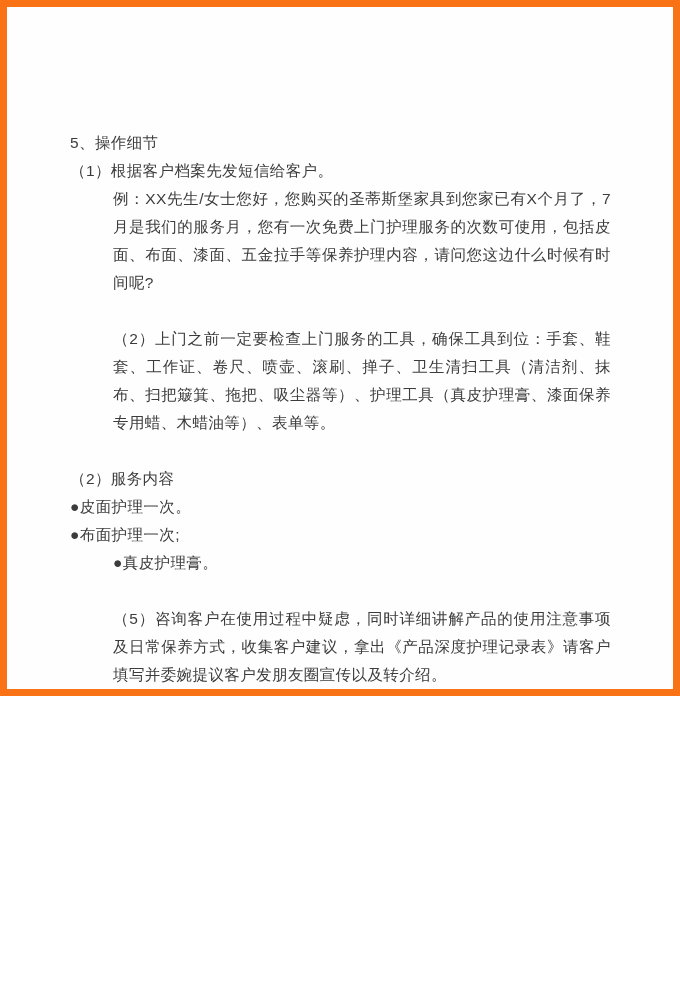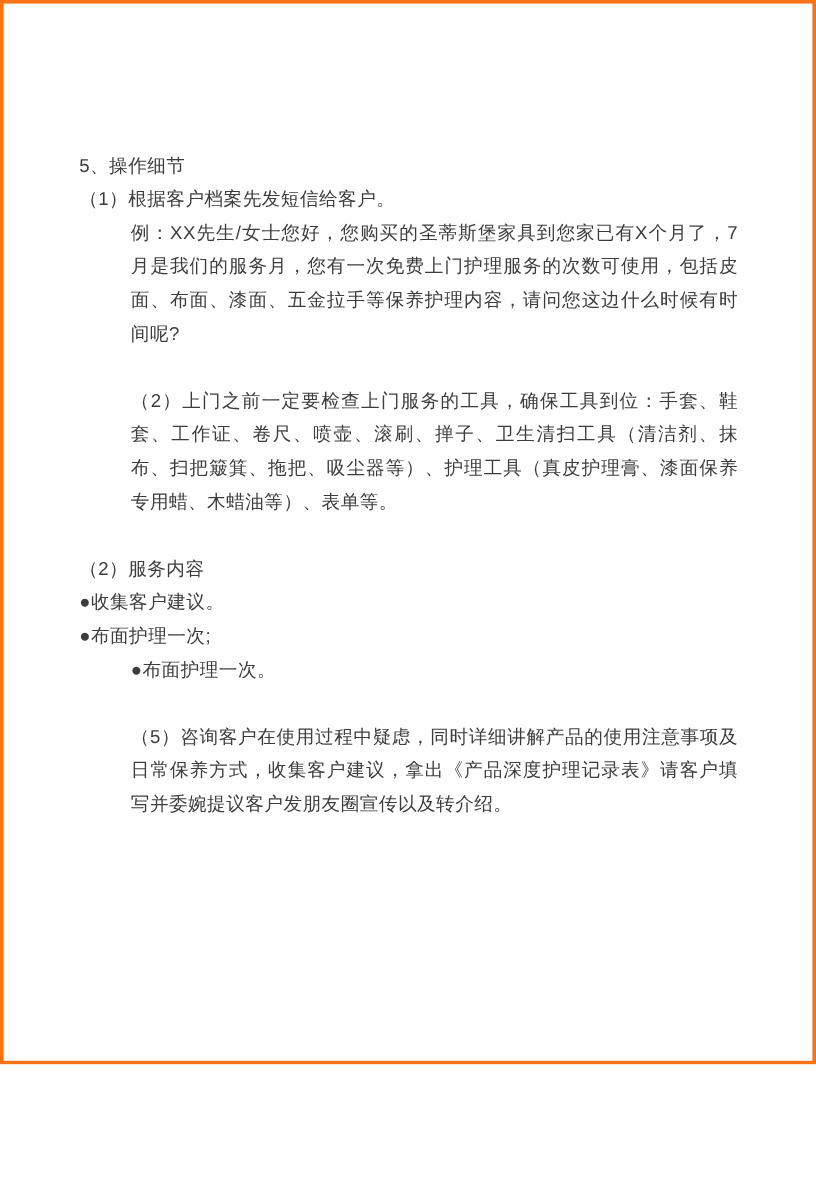--- a/index.html
+++ b/index.html
@@ -5,23 +5,23 @@
   html, body {
     margin: 0;
     padding: 0;
     background: #ffffff;
     font-family: "Liberation Sans", "DejaVu Sans", sans-serif;
   }
   .page {
     position: relative;
     box-sizing: border-box;
     width: 680px;
-    height: 887px;
+    height: 696px;
     background: #fefefe;
-    border: 3px solid #f97316;
+    border: 7px solid #f97316;
     padding: 122px 62px 0 63px;
     overflow: hidden;
   }
   .para {
     margin: 0;
     font-size: 15.5px;
     line-height: 28px;
     color: #3c3c3c;
     letter-spacing: 0.4px;
     text-align: justify;
@@ -35,17 +35,17 @@
 </style>
 </head>
 <body>
 
 <div class="page">
   <p class="para">5、操作细节</p>
   <p class="para">（1）根据客户档案先发短信给客户。</p>
   <p class="para gap">例：XX先生/女士您好，您购买的圣蒂斯堡家具到您家已有X个月了，7月是我们的服务月，您有一次免费上门护理服务的次数可使用，包括皮面、布面、漆面、五金拉手等保养护理内容，请问您这边什么时候有时间呢?</p>
   <p class="para gap">（2）上门之前一定要检查上门服务的工具，确保工具到位：手套、鞋套、工作证、卷尺、喷壶、滚刷、掸子、卫生清扫工具（清洁剂、抹布、扫把簸箕、拖把、吸尘器等）、护理工具（真皮护理膏、漆面保养专用蜡、木蜡油等）、表单等。</p>
   <p class="para">（2）服务内容</p>
-  <p class="para">●收集客户建议。</p>
+  <p class="para">●皮面护理一次。</p>
   <p class="para">●布面护理一次;</p>
-  <p class="para gap">●布面护理一次。</p>
+  <p class="para gap">●真皮护理膏。</p>
   <p class="para gap">（5）咨询客户在使用过程中疑虑，同时详细讲解产品的使用注意事项及日常保养方式，收集客户建议，拿出《产品深度护理记录表》请客户填写并委婉提议客户发朋友圈宣传以及转介绍。</p>
 </div>
 
 </body></html>

